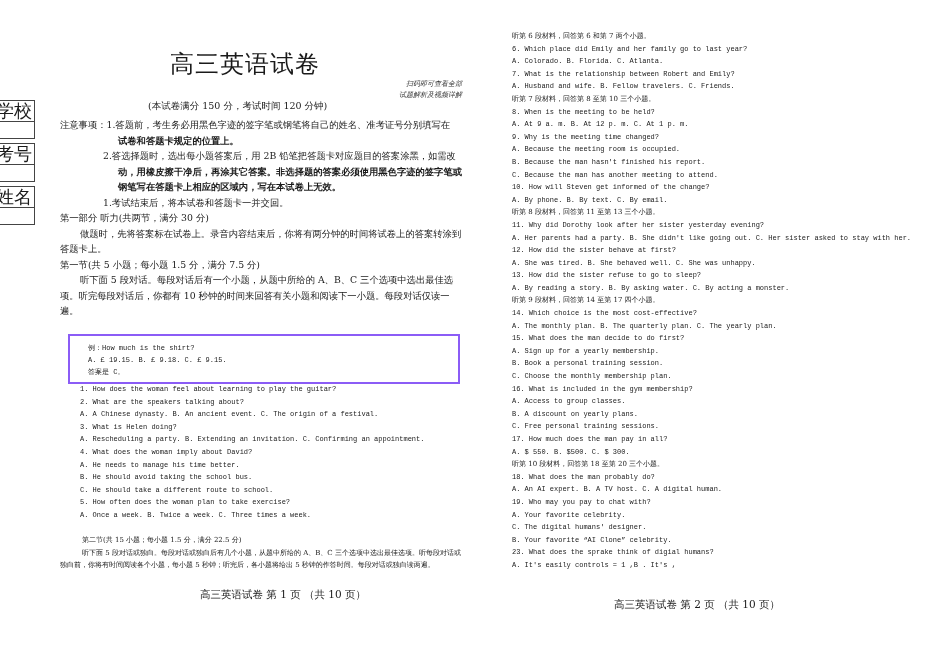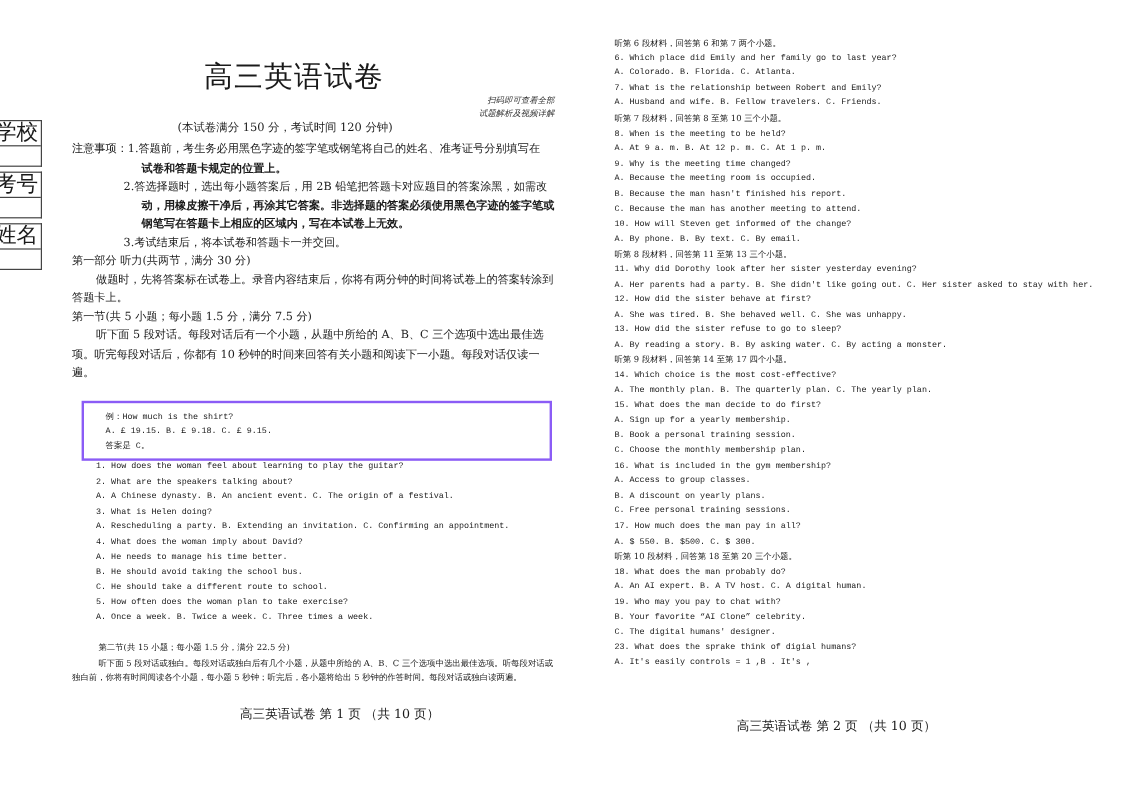--- a/index.html
+++ b/index.html
@@ -62,21 +62,21 @@
     <div>试题解析及视频详解</div>
   </div>
   <div class="subtitle">(本试卷满分 150 分，考试时间 120 分钟)</div>
 
   <div class="p1-body">
     <div class="line"><span>注意事项：</span><span>1.答题前，考生务必用黑色字迹的签字笔或钢笔将自己的姓名、准考证号分别填写在</span></div>
     <div class="line indent3">试卷和答题卡规定的位置上。</div>
     <div class="line indent1">2.答选择题时，选出每小题答案后，用 2B 铅笔把答题卡对应题目的答案涂黑，如需改</div>
     <div class="line indent3">动，用橡皮擦干净后，再涂其它答案。非选择题的答案必须使用黑色字迹的签字笔或</div>
     <div class="line indent3">钢笔写在答题卡上相应的区域内，写在本试卷上无效。</div>
-    <div class="line indent1">3.考试结束后，将本试卷和答题卡一并交回。</div>
+    <div class="line indent1">1.考试结束后，将本试卷和答题卡一并交回。</div>
     <div class="line">第一部分  听力(共两节，满分 30 分)</div>
     <div class="line para-indent">做题时，先将答案标在试卷上。录音内容结束后，你将有两分钟的时间将试卷上的答案转涂到答题卡上。</div>
     <div class="line">第一节(共 5  小题；每小题 1.5 分，满分 7.5 分)</div>
     <div class="line para-indent">听下面 5 段对话。每段对话后有一个小题，从题中所给的 A、B、C 三个选项中选出最佳选项。听完每段对话后，你都有 10 秒钟的时间来回答有关小题和阅读下一小题。每段对话仅读一遍。</div>
   </div>
 
   <div class="example-box mono">
     <div class="ex-line ex-first">例：How much is the shirt?</div>
     <div class="ex-line">A. £ 19.15. B. £ 9.18.    C. £ 9.15.</div>
     <div class="ex-line">答案是 C。</div>
@@ -136,18 +136,19 @@
     <div class="line">16.  What is included in the gym membership?</div>
     <div class="line">A.  Access to group classes.</div>
     <div class="line">B.  A discount on yearly plans.</div>
     <div class="line">C.  Free personal training sessions.</div>
     <div class="line">17.  How much does the man pay in all?</div>
     <div class="line">A.  $ 550.  B.  $500.    C.  $ 300.</div>
     <div class="line serif">听第 10 段材料，回答第 18  至第 20 三个小题。</div>
     <div class="line">18.  What does the man probably do?</div>
     <div class="line">A.  An AI expert.   B.  A TV host.   C.  A digital human.</div>
     <div class="line">19.  Who may you pay to chat with?</div>
+    <div class="line">A.  Your favorite celebrity.</div>
+    <div class="line">C.  The digital humans'  designer.</div>
     <div class="line">B.  Your favorite “AI Clone”  celebrity.</div>
-    <div class="line">C.  The digital humans'  designer.</div>
     <div class="line">23.  What does the sprake think of digial humans?</div>
     <div class="line">A.  It's easily          controls = 1 ,B .  It's ,</div>
   </div>
 <div class="footer2 serif">高三英语试卷  第 2  页 （共 10 页）</div>
 
 </body></html>

